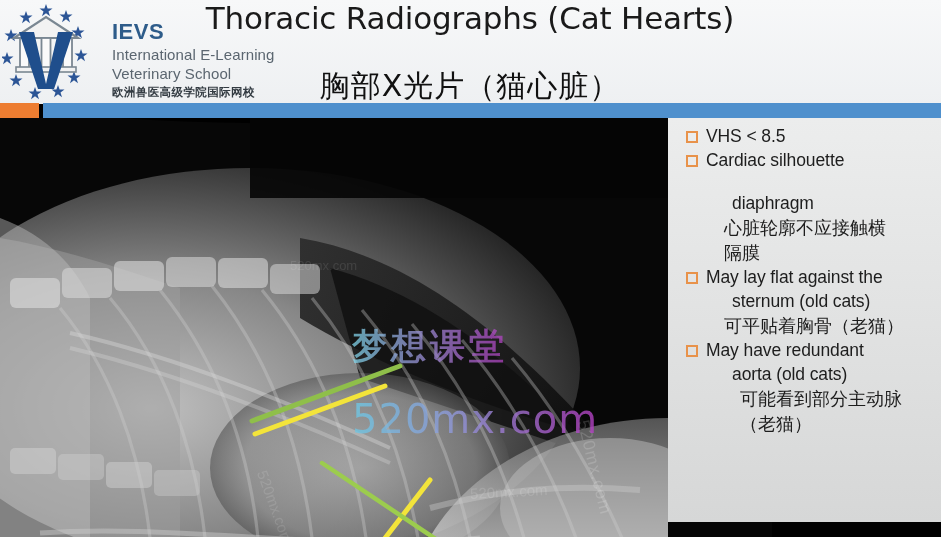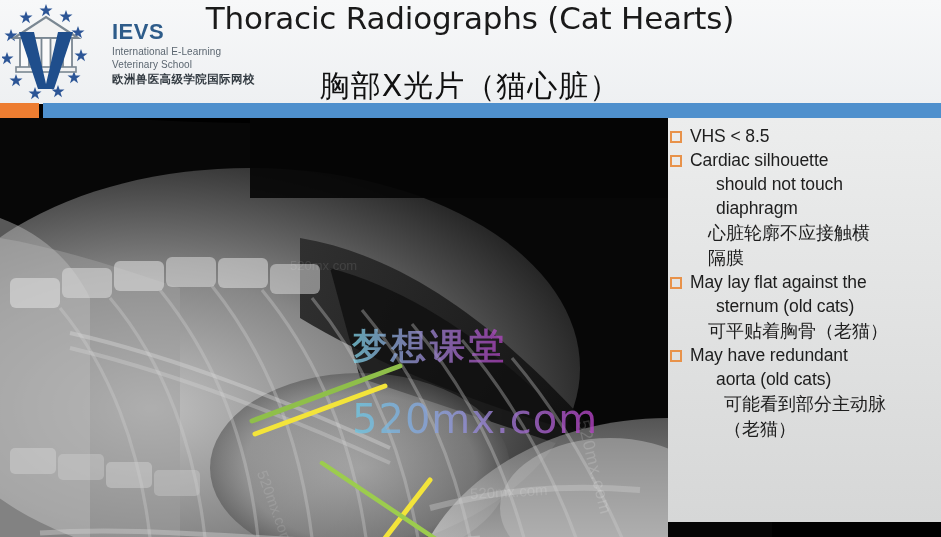--- a/index.html
+++ b/index.html
@@ -12,21 +12,21 @@
   #header { position:absolute; left:0; top:0; width:941px; height:104px;
             background:linear-gradient(180deg,#f7f8f9 0%,#eef0f2 100%); overflow:hidden; }
 
   #logo-wrap { position:absolute; left:2px; top:2px; width:88px; height:98px; }
   #logo-stars { position:absolute; left:0; top:0; width:88px; height:98px; }
   #logo-mark { position:absolute; left:8px; top:8px; width:72px; height:80px; }
 
   #ievs-block { position:absolute; left:88px; top:20px; width:170px;margin-left:24px; }
   #ievs-abbr { font-size:22px; font-weight:700; color:#2e5c8a; letter-spacing:.5px;
                font-family:"Liberation Sans", sans-serif; line-height:1.05; }
-  #ievs-l1,#ievs-l2 { font-size:10px; color:#5b6670; line-height:1.25; letter-spacing:.1px; }
+  #ievs-l1,#ievs-l2 { font-size:15px; color:#5b6670; line-height:1.25; letter-spacing:.1px; }
   #ievs-l1 { margin-top:3px; }
   #ievs-cn { font-size:11.5px; color:#333b42; font-weight:700; line-height:1.35; margin-top:1px;
              letter-spacing:.4px; }
 
   #title-en { position:absolute; left:190px; top:1px; width:560px; text-align:center;
               font-size:31px; color:#1a1a1a; line-height:1.15; letter-spacing:-.2px;
               font-family:"DejaVu Sans", sans-serif; font-weight:400; }
   #title-cn { position:absolute; left:190px; top:40px; width:560px; text-align:center;
               font-size:30px; color:#111; line-height:1.2; letter-spacing:1px;
               font-family:"DejaVu Sans", sans-serif;margin-top:28px; }
@@ -55,21 +55,21 @@
             transform-origin:0 0; color:rgba(255,255,255,0.16); font-size:17px;
             letter-spacing:1px; white-space:nowrap; }
   #wm-mid { position:absolute; left:470px; top:365px; color:rgba(255,255,255,0.13);
             font-size:15px; transform:rotate(-3deg); white-space:nowrap; }
   #wm-mid2 { position:absolute; left:270px; top:350px; color:rgba(255,255,255,0.12);
              font-size:15px; transform:rotate(70deg); transform-origin:0 0; white-space:nowrap; }
 
   
   #panel { position:absolute; left:668px; top:118px; width:273px; height:404px;
            background:linear-gradient(180deg,#eceded 0%,#dfe0e0 60%,#d6d7d7 100%);
-           padding:6px 4px 0 0; overflow:hidden; }
+           padding:6px 4px 0 16px; overflow:hidden; }
   .bullet-row { display:flex; align-items:flex-start; margin-top:1px; }
   .sq { flex:0 0 auto; width:12px; height:12px; border:2.5px solid #e8924a;
         margin:6px 8px 0 2px; background:transparent; }
   .sq-spacer { flex:0 0 auto; width:12px; height:12px; margin:6px 8px 0 2px; }
   .btxt { font-size:17.5px; color:#1d1d1d; line-height:1.32; letter-spacing:-.1px;
           font-family:"Liberation Sans", sans-serif; }
   .btxt.cn { font-size:18px; font-family:"DejaVu Sans", sans-serif; letter-spacing:0; }
   .indent { padding-left:26px; }
   .indent-cn { padding-left:18px; }
   .indent-cn2 { padding-left:34px;text-align:right; }
@@ -221,21 +221,20 @@
         <div class="bullet-row">
           <div class="sq" style="border-color: rgb(232, 146, 74);"></div>
           <div class="btxt">VHS &lt; 8.5</div>
         </div>
         <div class="bullet-row">
           <div class="sq" style="border-color: rgb(232, 146, 74);"></div>
           <div class="btxt">Cardiac silhouette</div>
         </div>
         <div class="bullet-row">
           <div class="sq-spacer"></div>
-          <div class="btxt indent">should not touch</div>
         </div>
         <div class="bullet-row">
           <div class="sq-spacer"></div>
           <div class="btxt indent">diaphragm</div>
         </div>
         <div class="bullet-row">
           <div class="sq-spacer"></div>
           <div class="btxt cn indent-cn">心脏轮廓不应接触横</div>
         </div>
         <div class="bullet-row">

